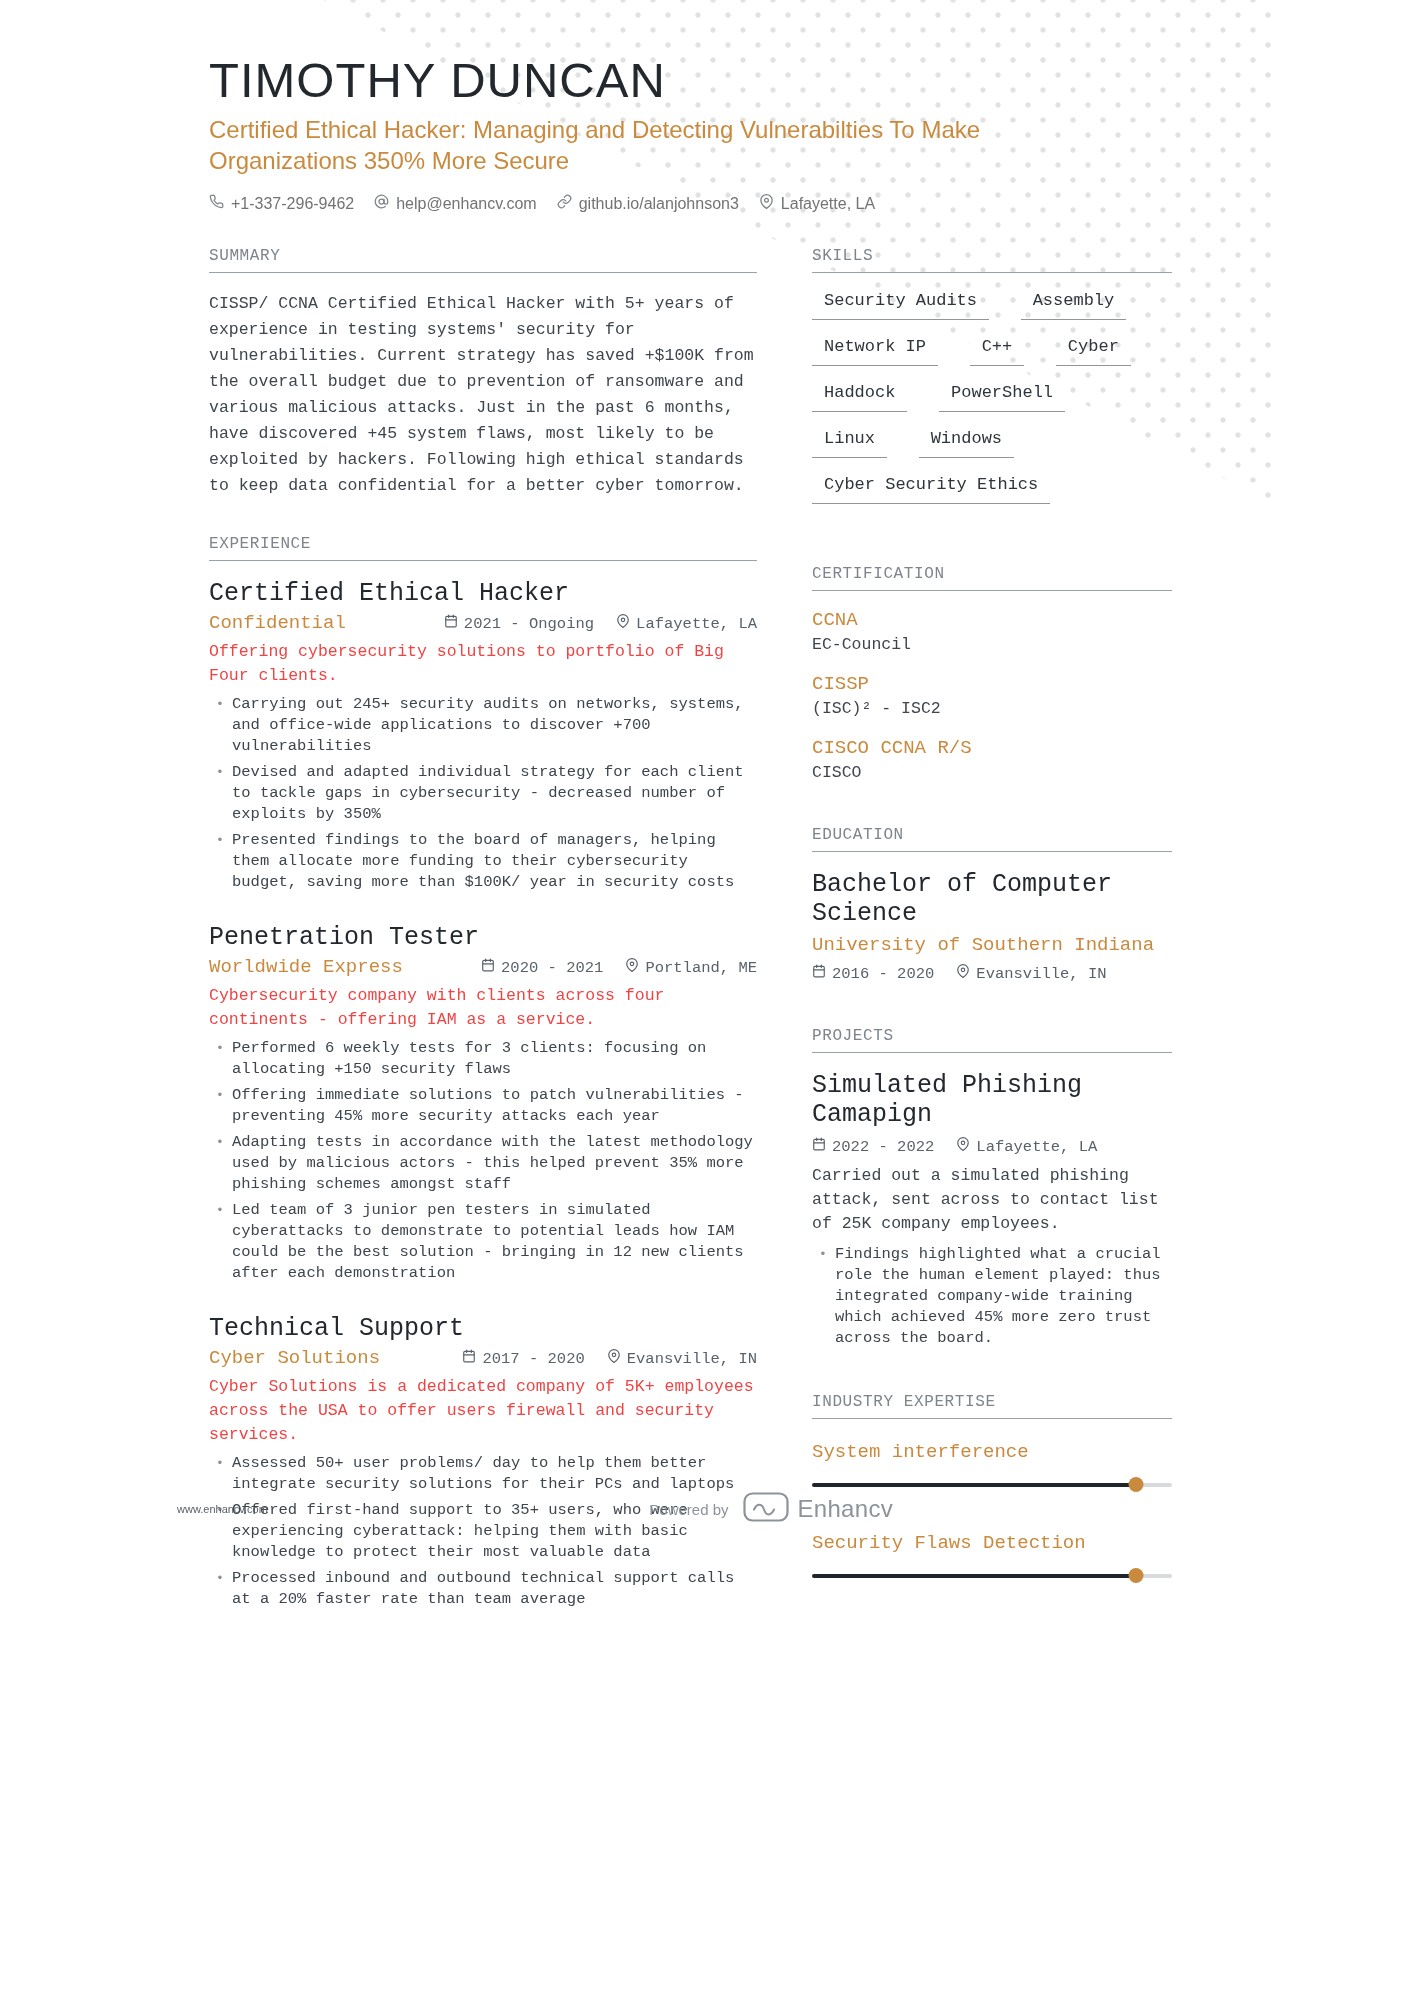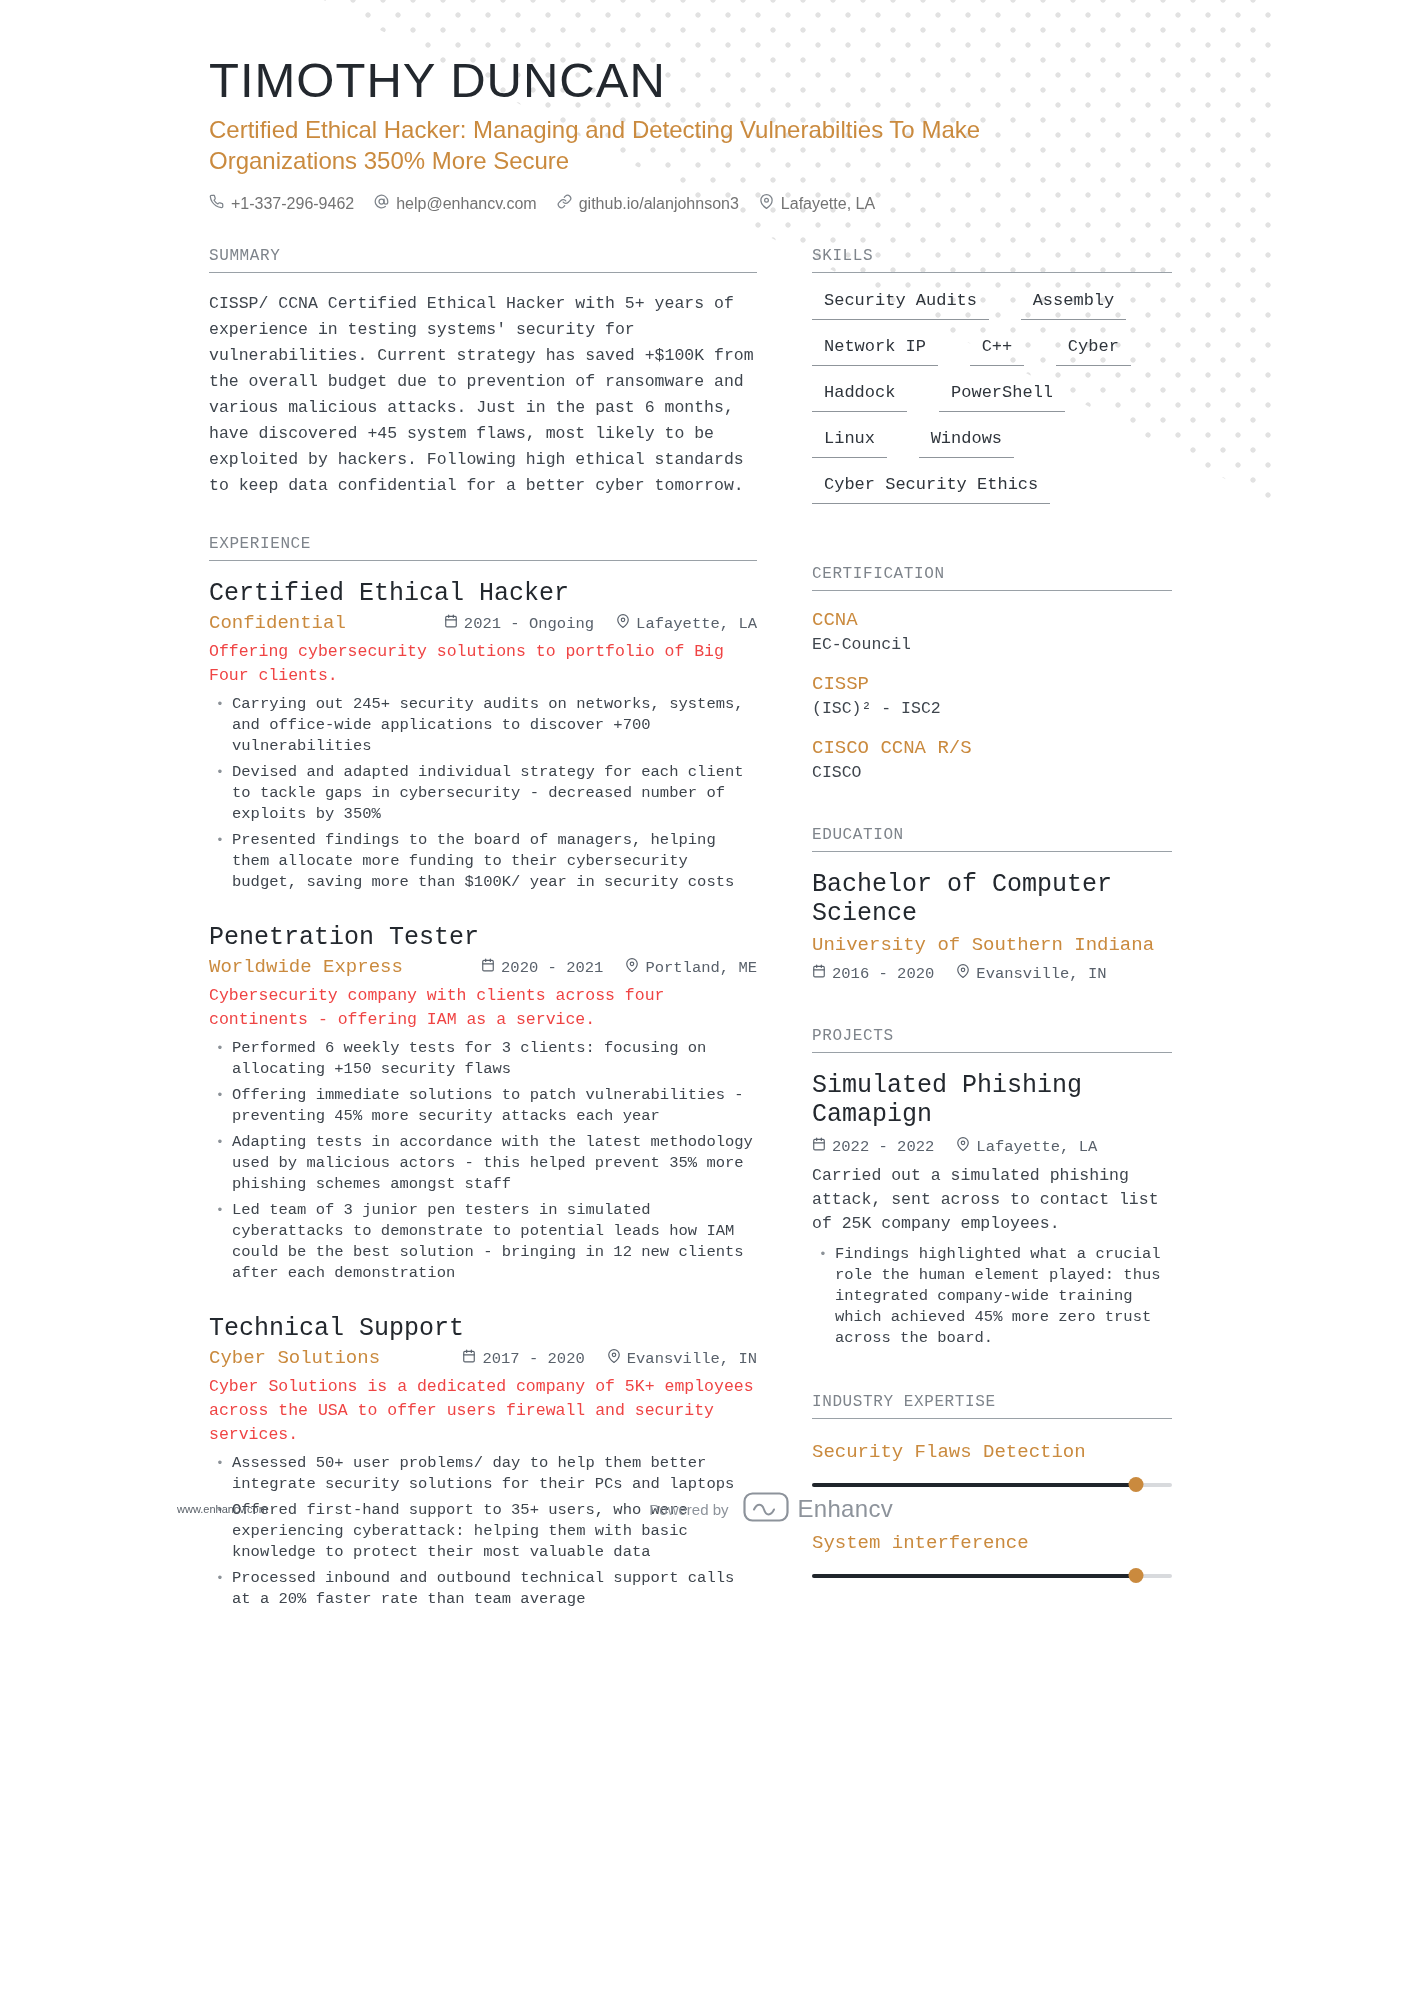--- a/index.html
+++ b/index.html
@@ -360,30 +360,30 @@
             <ul class="bullets">
               <li>Findings highlighted what a crucial role the human element played: thus integrated company-wide training which achieved 45% more zero trust across the board.</li>
             </ul>
           </div>
         </section>
 
         <section class="rsec">
           <h3 class="sec-h">INDUSTRY EXPERTISE</h3>
 
           <div class="exp-item">
-            <p class="exp-label">Security Flaws Detection</p>
+            <p class="exp-label">System interference</p>
             <div class="slider">
               <div class="track"></div>
               <div class="track-fill" style="width: 90%;"></div>
               <div class="thumb" style="left: 90%;"></div>
             </div>
           </div>
 
           <div class="exp-item">
-            <p class="exp-label">System interference</p>
+            <p class="exp-label">Security Flaws Detection</p>
             <div class="slider">
               <div class="track"></div>
               <div class="track-fill" style="width: 90%;"></div>
               <div class="thumb" style="left: 90%;"></div>
             </div>
           </div>
         </section>
       </div>
     </div>
   </div>

